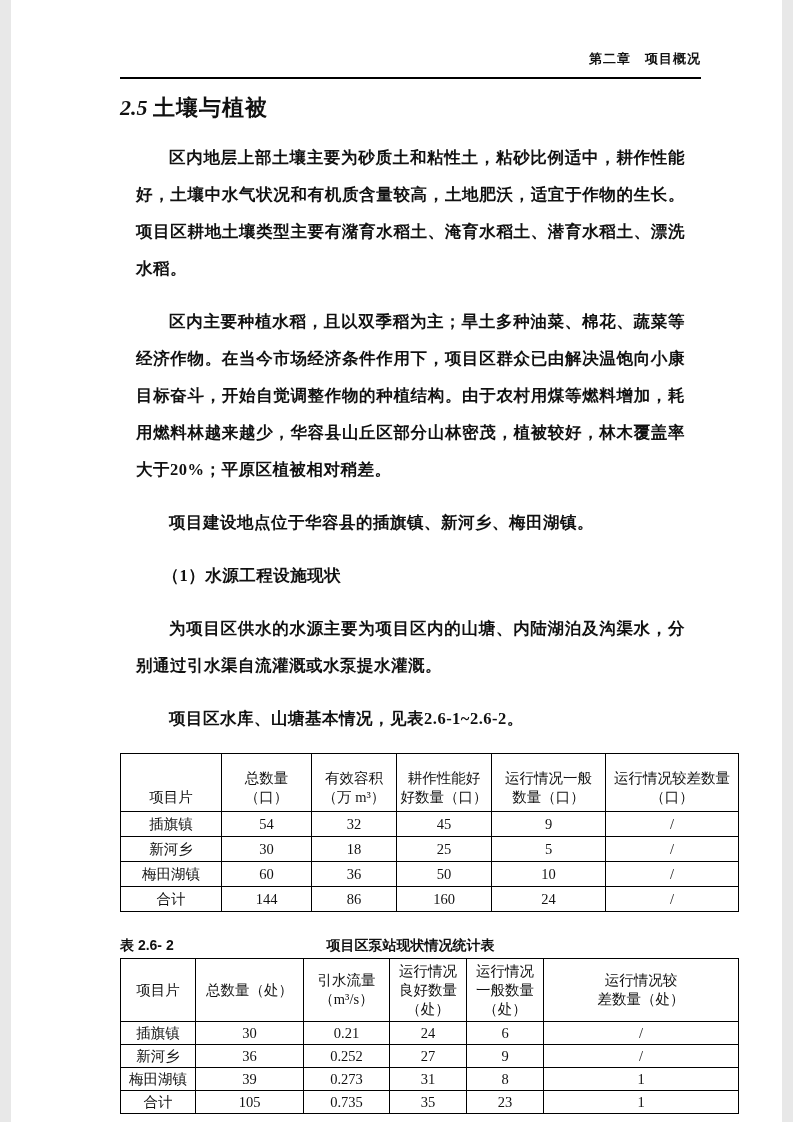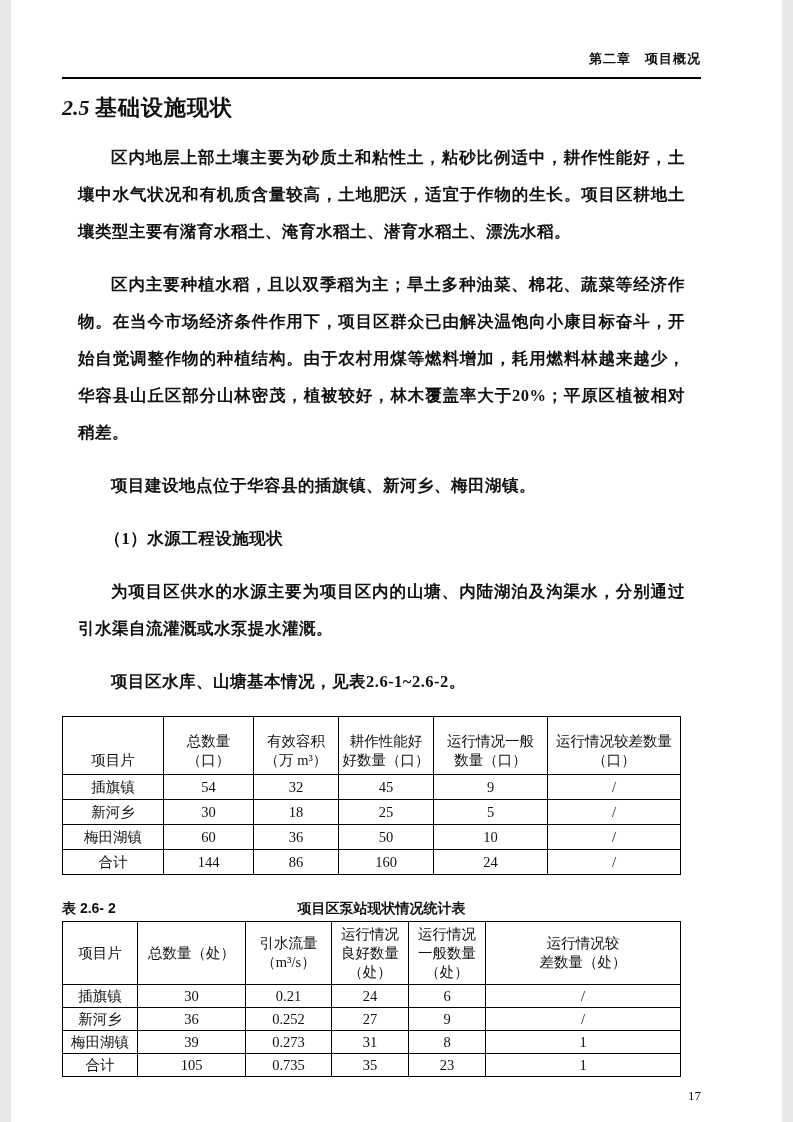--- a/index.html
+++ b/index.html
@@ -2,21 +2,21 @@
 <html><head>
 <meta charset="utf-8">
 <style>
   html,body{margin:0;padding:0;background:#e8e8e8;}
   .page{
     position:relative;
     width:771px;height:1122px;
     margin:0 auto;
     background:#ffffff;
     box-sizing:border-box;
-    padding:50px 81px 0 51px;
+    padding:50px 81px 0 109px;
     color:#111;
     font-family:"Liberation Serif","DejaVu Serif",serif;
   }
   .page-header{
     text-align:right;
     font-family:"Liberation Sans","DejaVu Sans",sans-serif;
     font-weight:bold;
     font-size:13px;
     letter-spacing:1px;
     padding-bottom:9px;
@@ -81,21 +81,21 @@
 </style>
 </head>
 <body>
 
 <div class="page">
 
   <div class="page-header">
     <span>第二章　项目概况</span>
   </div>
 
-  <h1 class="sec"><span class="secnum">2.5 </span><span>基础设施现状</span></h1>
+  <h1 class="sec"><span class="secnum">2.5 </span><span>土壤与植被</span></h1>
 
   <p class="body">区内地层上部土壤主要为砂质土和粘性土，粘砂比例适中，耕作性能好，土壤中水气状况和有机质含量较高，土地肥沃，适宜于作物的生长。项目区耕地土壤类型主要有潴育水稻土、淹育水稻土、潜育水稻土、漂洗水稻。</p>
   <p class="body">区内主要种植水稻，且以双季稻为主；旱土多种油菜、棉花、蔬菜等经济作物。在当今市场经济条件作用下，项目区群众已由解决温饱向小康目标奋斗，开始自觉调整作物的种植结构。由于农村用煤等燃料增加，耗用燃料林越来越少，华容县山丘区部分山林密茂，植被较好，林木覆盖率大于20%；平原区植被相对稍差。</p>
 
 
   <p class="body">项目建设地点位于华容县的插旗镇、新河乡、梅田湖镇。</p>
   <p class="body sub">（1）水源工程设施现状</p>
   <p class="body">为项目区供水的水源主要为项目区内的山塘、内陆湖泊及沟渠水，分别通过引水渠自流灌溉或水泵提水灌溉。</p>
   <p class="body">项目区水库、山塘基本情况，见表2.6-1~2.6-2。</p>
 

